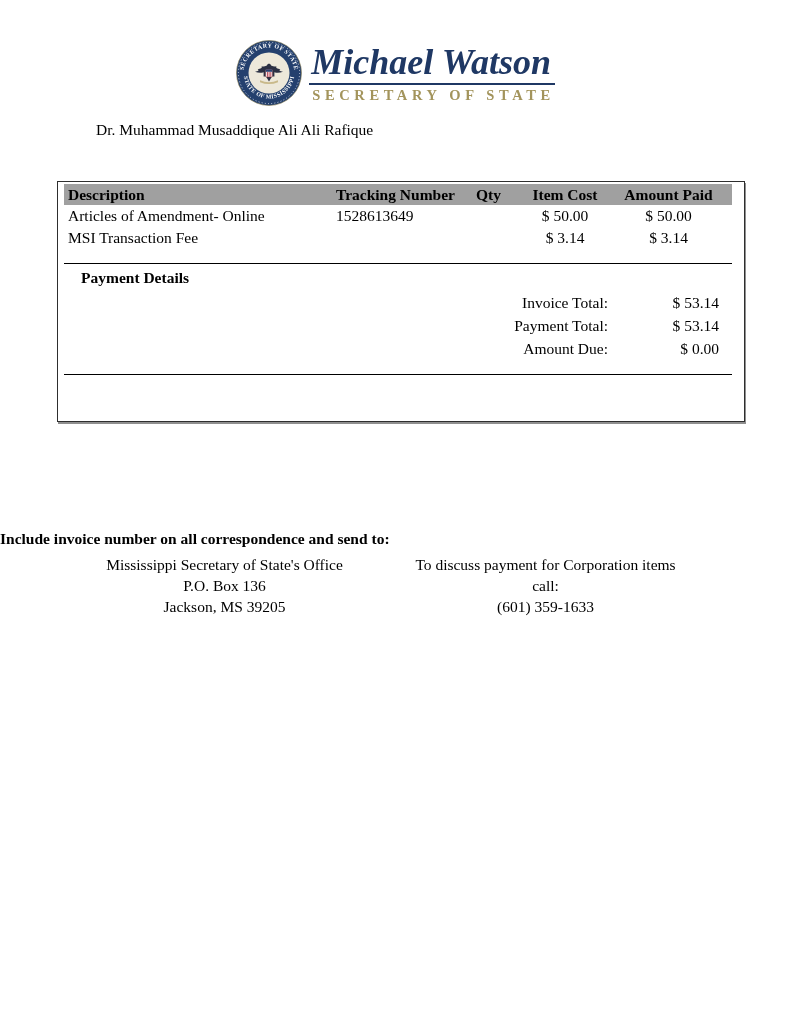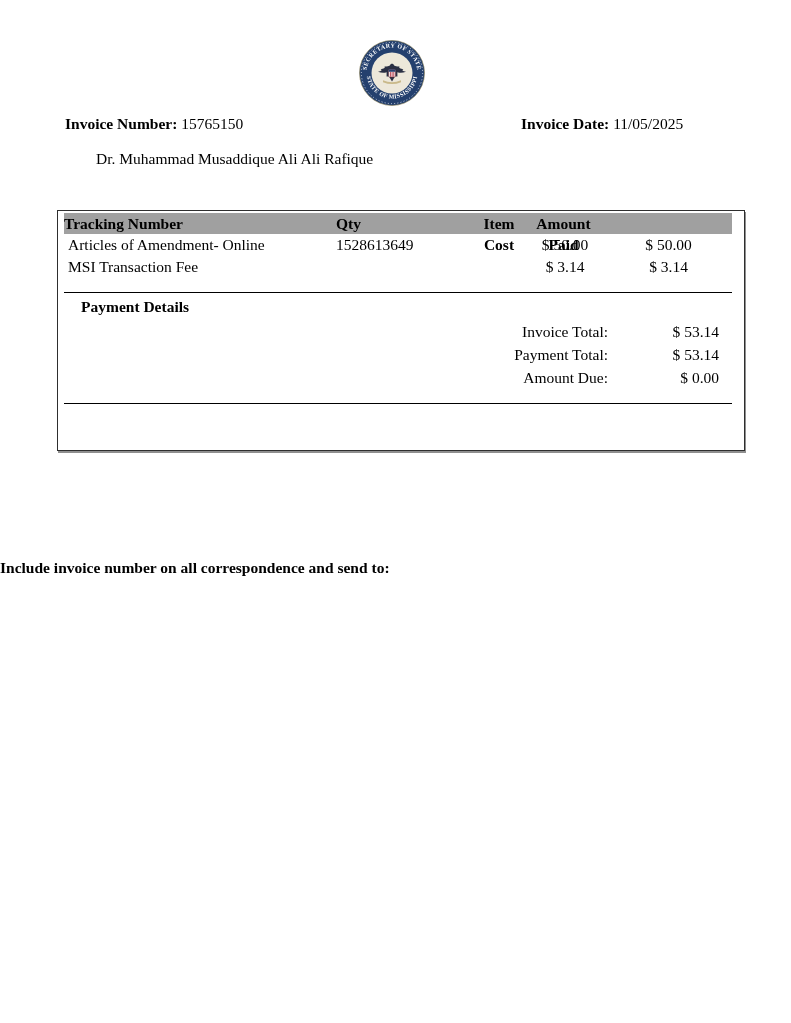--- a/index.html
+++ b/index.html
@@ -88,40 +88,35 @@
         <circle cx="33" cy="25.6" r="1.9" fill="#2b3044"></circle>
         <polygon points="30,36.4 36,36.4 33,41.5" fill="#2b3044"></polygon>
         <rect x="29.6" y="29.4" width="6.8" height="7.6" rx="1" fill="#ffffff" stroke="#7a2a33" stroke-width="0.5"></rect>
         <rect x="29.6" y="29.4" width="6.8" height="2.4" fill="#28406e"></rect>
         <line x1="31.4" y1="32" x2="31.4" y2="36.8" stroke="#b03040" stroke-width="0.9"></line>
         <line x1="33.1" y1="32" x2="33.1" y2="36.8" stroke="#b03040" stroke-width="0.9"></line>
         <line x1="34.8" y1="32" x2="34.8" y2="36.8" stroke="#b03040" stroke-width="0.9"></line>
         <path d="M24 40.2 Q33 44.2 42 40.2 L42 42.2 Q33 46 24 42.2 Z" fill="#c9b98a"></path>
       </g>
     </svg>
+    <div class="logo-text">
+      <div class="logo-name">Michael Watson</div>
+      <div class="logo-tagline">SECRETARY OF STATE</div>
+    </div>
   </header>
 
-  <div class="inv-row">
-    <div class="inv-left">
-      <span class="b">Invoice Number:</span>
-      <span>15765150</span>
-    </div>
-    <div class="inv-right">
-      <span class="b">Invoice Date:</span>
-      <span>11/05/2025</span>
-    </div>
-  </div>
 
   <div class="cust">
     <div class="cust-name">Dr. Muhammad Musaddique Ali Ali Rafique</div>
   </div>
 
   <div class="box">
     <div class="inner">
       <div class="grid5 thead">
+        <span class="c-desc">Description</span>
         <span>Tracking Number</span>
         <span>Qty</span>
         <span class="c-right">Item Cost</span>
         <span class="c-right c-paid-pad">Amount Paid</span>
       </div>
       <div class="grid5 trow">
         <span class="c-desc">Articles of Amendment- Online</span>
         <span>1528613649</span>
         <span></span>
         <span class="c-right">$ 50.00</span>
@@ -153,15 +148,27 @@
         <span class="tot-val">$ 0.00</span>
       </div>
     </div>
 
     <hr class="rule">
 
   </div>
 
   <footer>
     <div class="f-head">Include invoice number on all correspondence and send to:</div>
+    <div class="f-cols">
+      <div class="f-col">
+        <div>Mississippi Secretary of State's Office</div>
+        <div>P.O. Box 136</div>
+        <div>Jackson, MS 39205</div>
+      </div>
+      <div class="f-col">
+        <div>To discuss payment for Corporation items</div>
+        <div>call:</div>
+        <div>(601) 359-1633</div>
+      </div>
+    </div>
   </footer>
 
 </div>
 
 </body></html>

